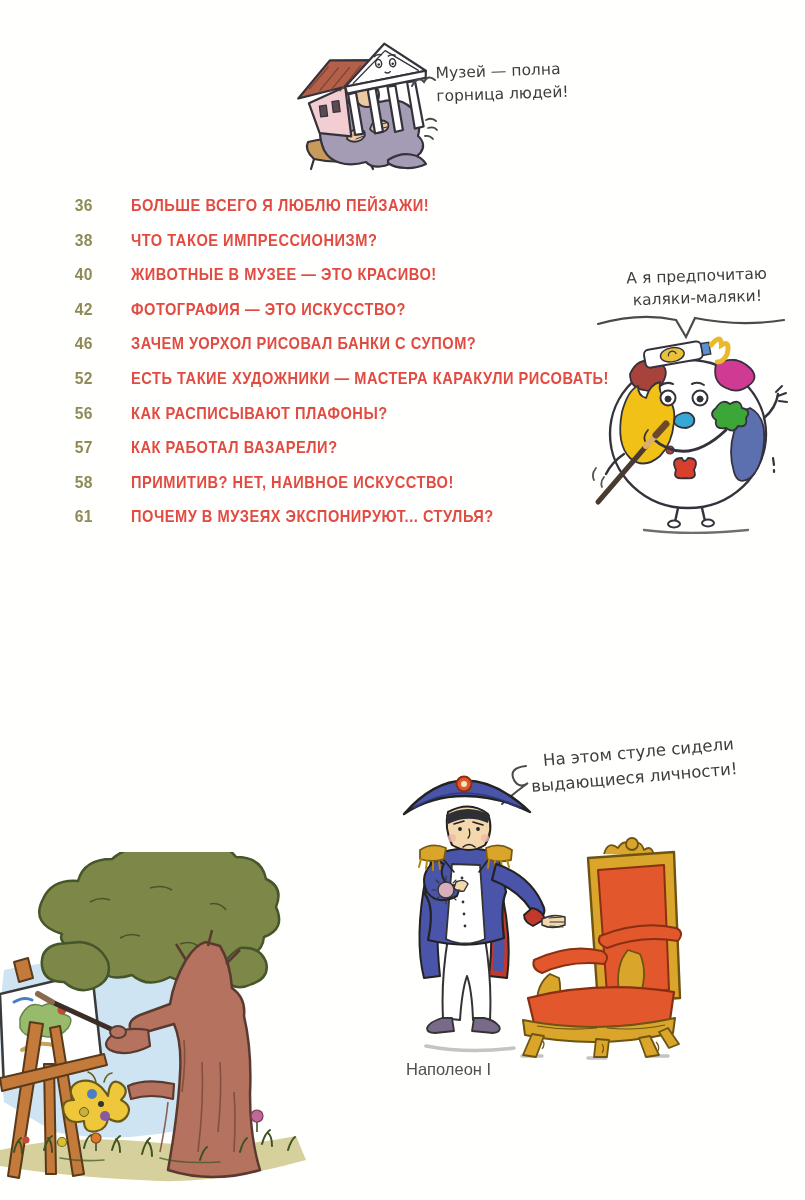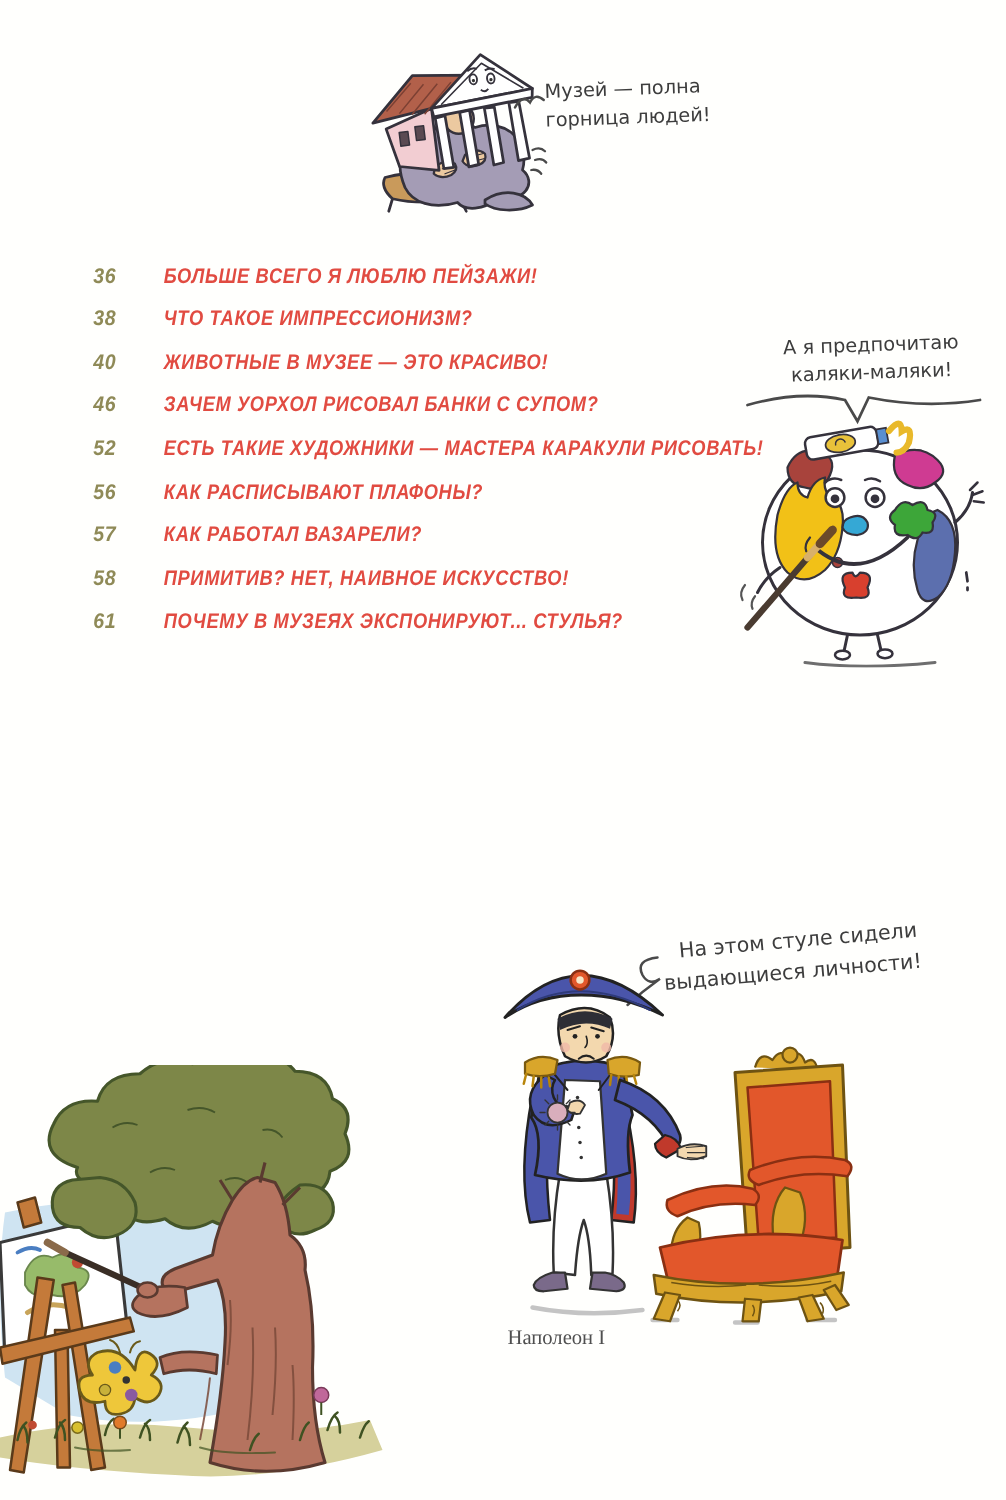--- a/index.html
+++ b/index.html
@@ -4,21 +4,21 @@
 <style>
   html,body{margin:0;padding:0;background:#e8e8e8;}
   .page{
     position:relative;width:805px;height:1200px;margin:0 auto;
     background:#fffffd;overflow:hidden;
     font-family:"Liberation Sans",sans-serif;
   }
   .abs{position:absolute;}
   
   .toc{position:absolute;left:63px;top:196px;}
-  .toc-row{height:34.6px;display:flex;align-items:flex-end;font-style:italic;}
+  .toc-row{height:34.6px;display:flex;align-items:flex-start;}
   .toc-num{
     width:30px;text-align:right;flex:0 0 30px;
     font-weight:bold;font-size:17px;letter-spacing:.5px;
     color:var(--toc-number,#8f8a57);
     transform:scaleX(.92);transform-origin:right center;
     font-family:"Liberation Sans",sans-serif;
   }
   .toc-title{
     margin-left:38px;white-space:nowrap;
     font-weight:bold;font-size:17px;letter-spacing:.6px;
@@ -30,21 +30,21 @@
   .handwrite{
     position:absolute;color:var(--handwriting,#3d3d3d);
     font-family:"DejaVu Sans",sans-serif;font-size:15.5px;line-height:23px;
   }
   .bubble-top{left:436px;top:60px;transform:rotate(-2deg);}
   .bubble-right{left:613px;top:265px;width:168px;text-align:center;transform:rotate(-2deg);line-height:22px;}
   .bubble-nap{left:542px;top:748px;font-size:16.5px;line-height:25px;transform:rotate(-5deg);transform-origin:left top;}
   .bubble-nap .line2{margin-left:-14px;}
   .caption{
     position:absolute;left:406px;top:1060px;
-    color:var(--caption,#4f4f4f);font-family:Liberation Serif, serif;font-size:16.5px;
+    color:var(--caption,#4f4f4f);font-family:Liberation Sans, sans-serif;font-size:16.5px;
   }
   svg{display:block;}
 </style>
 </head>
 <body>
 
 <div class="page">
 
   <svg class="abs" style="left:288px;top:32px" width="152" height="142" viewBox="0 0 152 142">
     <g stroke="#35323c" stroke-width="2.2" stroke-linejoin="round" stroke-linecap="round">
@@ -106,20 +106,24 @@
       <div class="toc-row">
         <span class="toc-num">38</span>
         <span class="toc-title">ЧТО ТАКОЕ ИМПРЕССИОНИЗМ?</span>
       </div>
 
       <div class="toc-row">
         <span class="toc-num">40</span>
         <span class="toc-title">ЖИВОТНЫЕ В МУЗЕЕ — ЭТО КРАСИВО!</span>
       </div>
 
+      <div class="toc-row">
+        <span class="toc-num">42</span>
+        <span class="toc-title">ФОТОГРАФИЯ — ЭТО ИСКУССТВО?</span>
+      </div>
 
 
       <div class="toc-row">
         <span class="toc-num">46</span>
         <span class="toc-title">ЗАЧЕМ УОРХОЛ РИСОВАЛ БАНКИ С СУПОМ?</span>
       </div>
 
 
       <div class="toc-row">
         <span class="toc-num">52</span>

